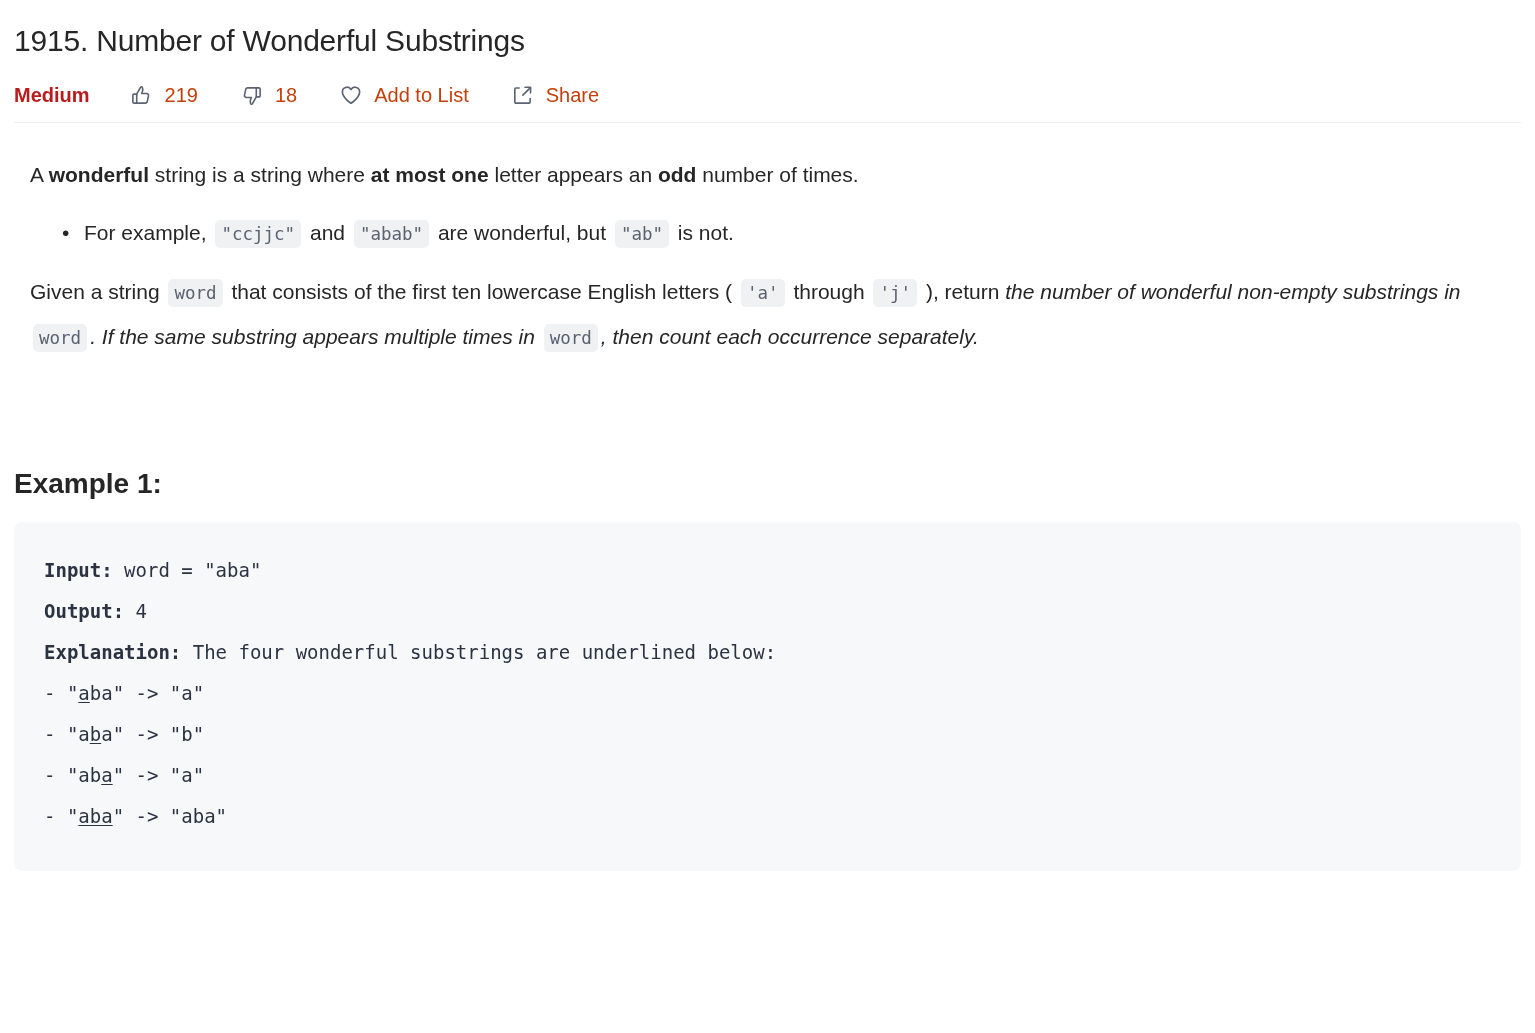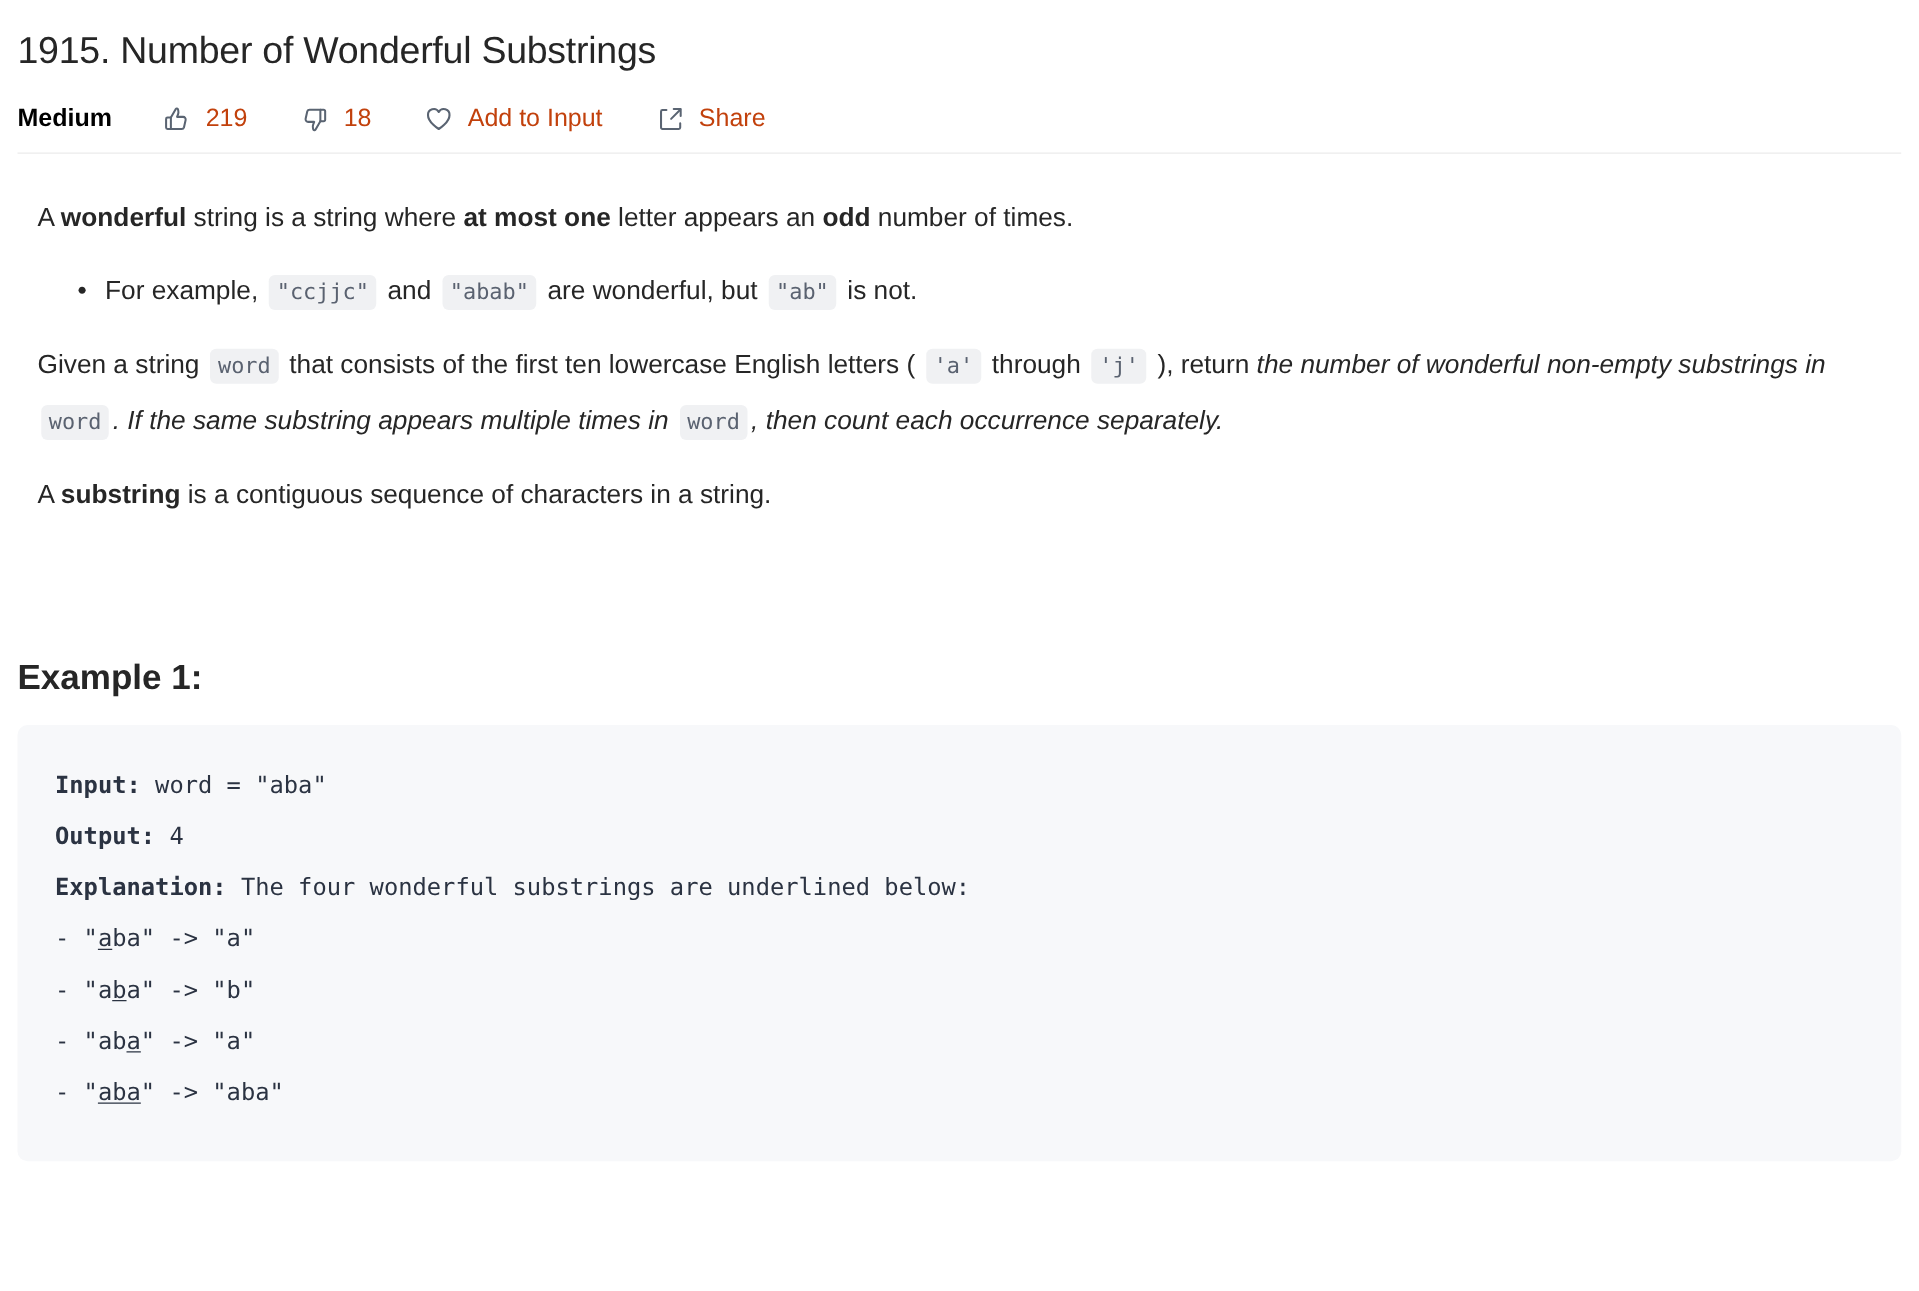--- a/index.html
+++ b/index.html
@@ -39,21 +39,21 @@
   .meta-row {
     display: flex;
     align-items: center;
     height: 42px;
     margin-top: 14px;
     gap: 0;
   }
   .difficulty {
     font-size: 20px;
     font-weight: 600;
-    color: #000000;
+    color: #b91c1c;
     margin-right: 40px;
     cursor: pointer;
   }
   .meta-action {
     display: inline-flex;
     align-items: center;
     font-size: 20px;
     color: #545d6a;
     margin-right: 42px;
     cursor: pointer;
@@ -183,21 +183,21 @@
       </span>
       <span class="lbl">18</span>
     </span>
 
     <span class="meta-action">
       <span class="icn">
         <svg width="24" height="24" viewBox="0 0 24 24" fill="none" stroke="currentColor" stroke-width="1.7" stroke-linecap="round" stroke-linejoin="round">
           <path d="M12 20.2S3.4 14.8 3.4 9.1A4.6 4.6 0 0 1 12 6.6a4.6 4.6 0 0 1 8.6 2.5c0 5.7-8.6 11.1-8.6 11.1z"></path>
         </svg>
       </span>
-      <span class="lbl">Add to Input</span>
+      <span class="lbl">Add to List</span>
     </span>
 
     <span class="meta-action">
       <span class="icn">
         <svg width="23" height="23" viewBox="0 0 24 24" fill="none" stroke="currentColor" stroke-width="1.7" stroke-linecap="round" stroke-linejoin="round">
           <path d="M8.5 4.2H5.2A1.2 1.2 0 0 0 4 5.4v13.4a1.2 1.2 0 0 0 1.2 1.2h13.6a1.2 1.2 0 0 0 1.2-1.2v-3.6"></path>
           <path d="M12.4 11.6 20 4"></path>
           <path d="M14.6 3.4H20.4v5.8"></path>
         </svg>
       </span>
@@ -211,21 +211,20 @@
   <div class="content">
 
     <p class="para first"><span>A </span><strong>wonderful</strong><span> string is a string where </span><strong>at most one</strong><span> letter appears an </span><strong>odd</strong><span> number of times.</span></p>
 
     <ul class="bullets">
       <li><span>For example, </span><code class="inline">"ccjjc"</code><span> and </span><code class="inline">"abab"</code><span> are wonderful, but </span><code class="inline">"ab"</code><span> is not.</span></li>
     </ul>
 
     <p class="para"><span>Given a string </span><code class="inline">word</code><span> that consists of the first ten lowercase English letters ( </span><code class="inline">'a'</code><span> through </span><code class="inline">'j'</code><span> ), return </span><em>the </em><strong><em>number of wonderful non-empty substrings</em></strong><em> in </em><code class="inline">word</code><em>. If the same substring appears multiple times in </em><code class="inline">word</code><em>, then count </em><strong><em>each occurrence</em></strong><em> separately.</em></p>
 
-    <p class="para"><span>A </span><strong>substring</strong><span> is a contiguous sequence of characters in a string.</span></p>
 
     <p class="example-heading">Example 1:</p>
 
     <pre class="codeblock"><span class="kw">Input:</span><span> word = "aba"</span>
 <span class="kw">Output:</span><span> 4</span>
 <span class="kw">Explanation:</span><span> The four wonderful substrings are underlined below:</span>
 <span><span>- "</span><u>a</u><span>ba" -&gt; "a"</span></span>
 <span><span>- "a</span><u>b</u><span>a" -&gt; "b"</span></span>
 <span><span>- "ab</span><u>a</u><span>" -&gt; "a"</span></span>
 <span><span>- "</span><u>aba</u><span>" -&gt; "aba"</span></span></pre>

